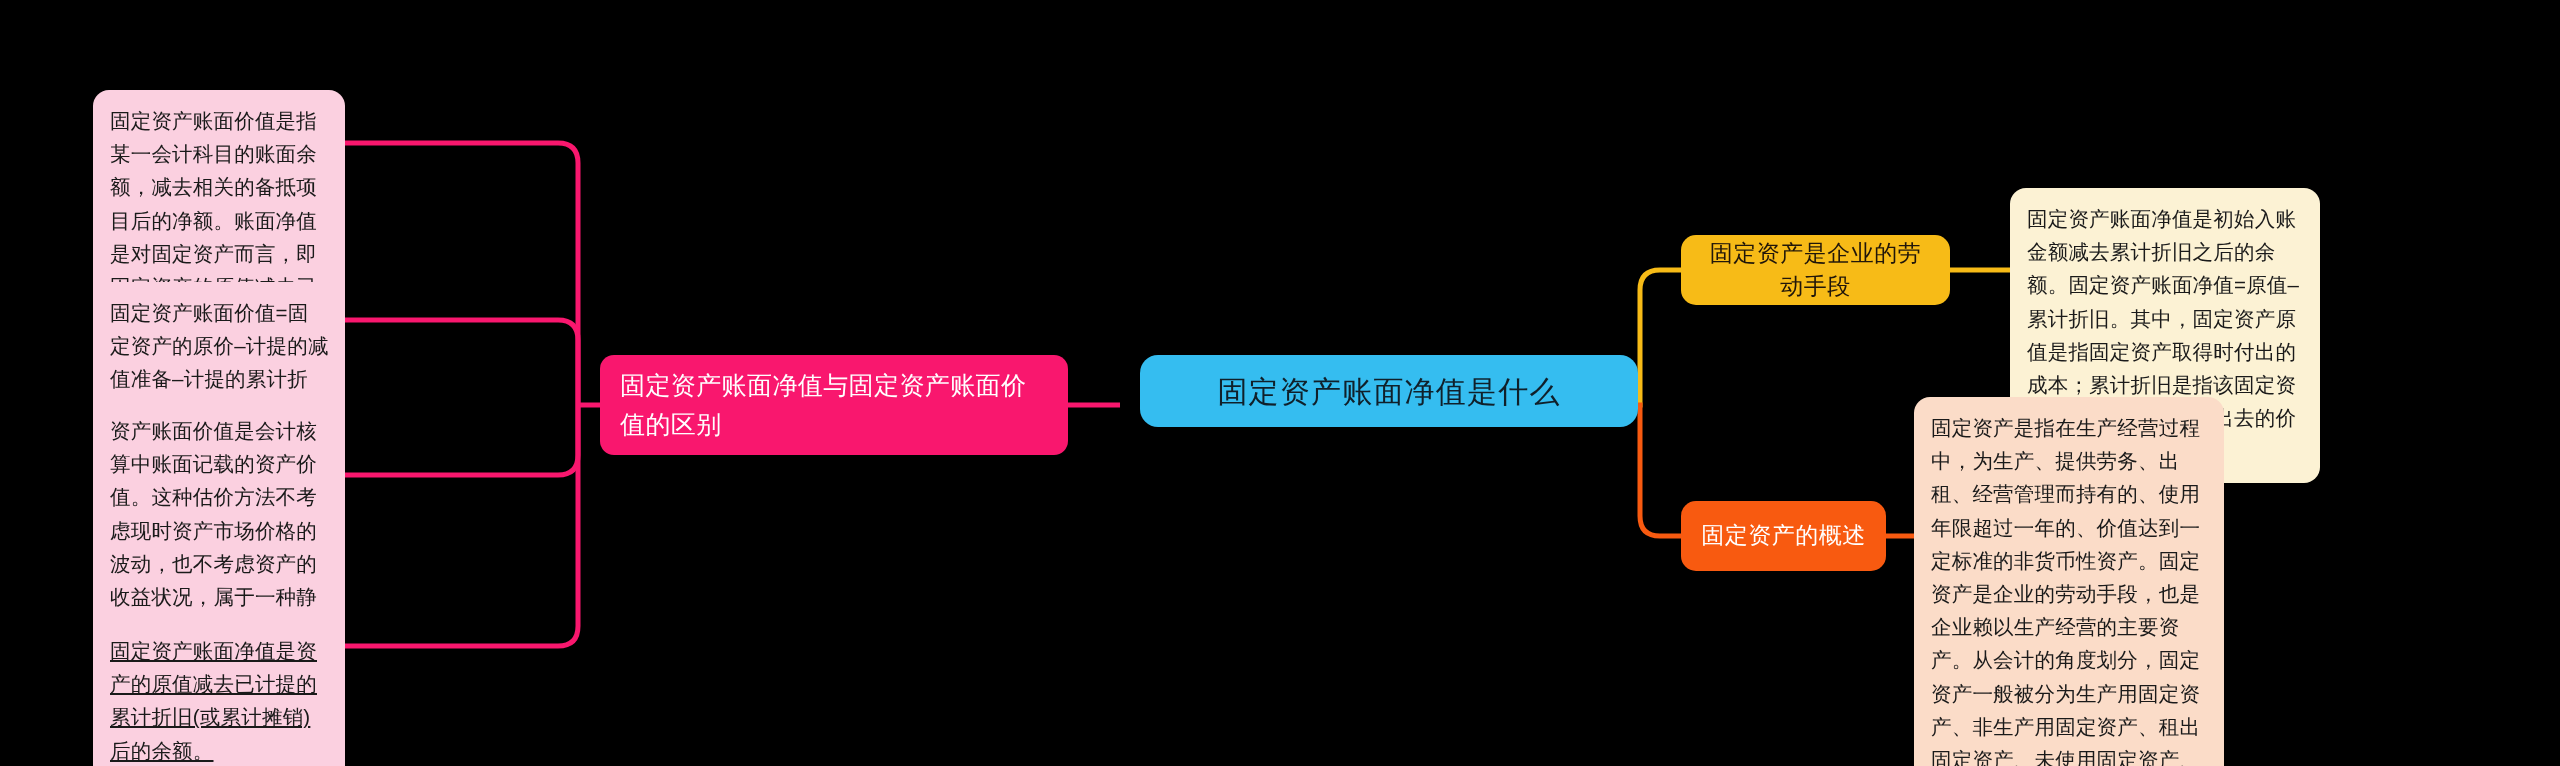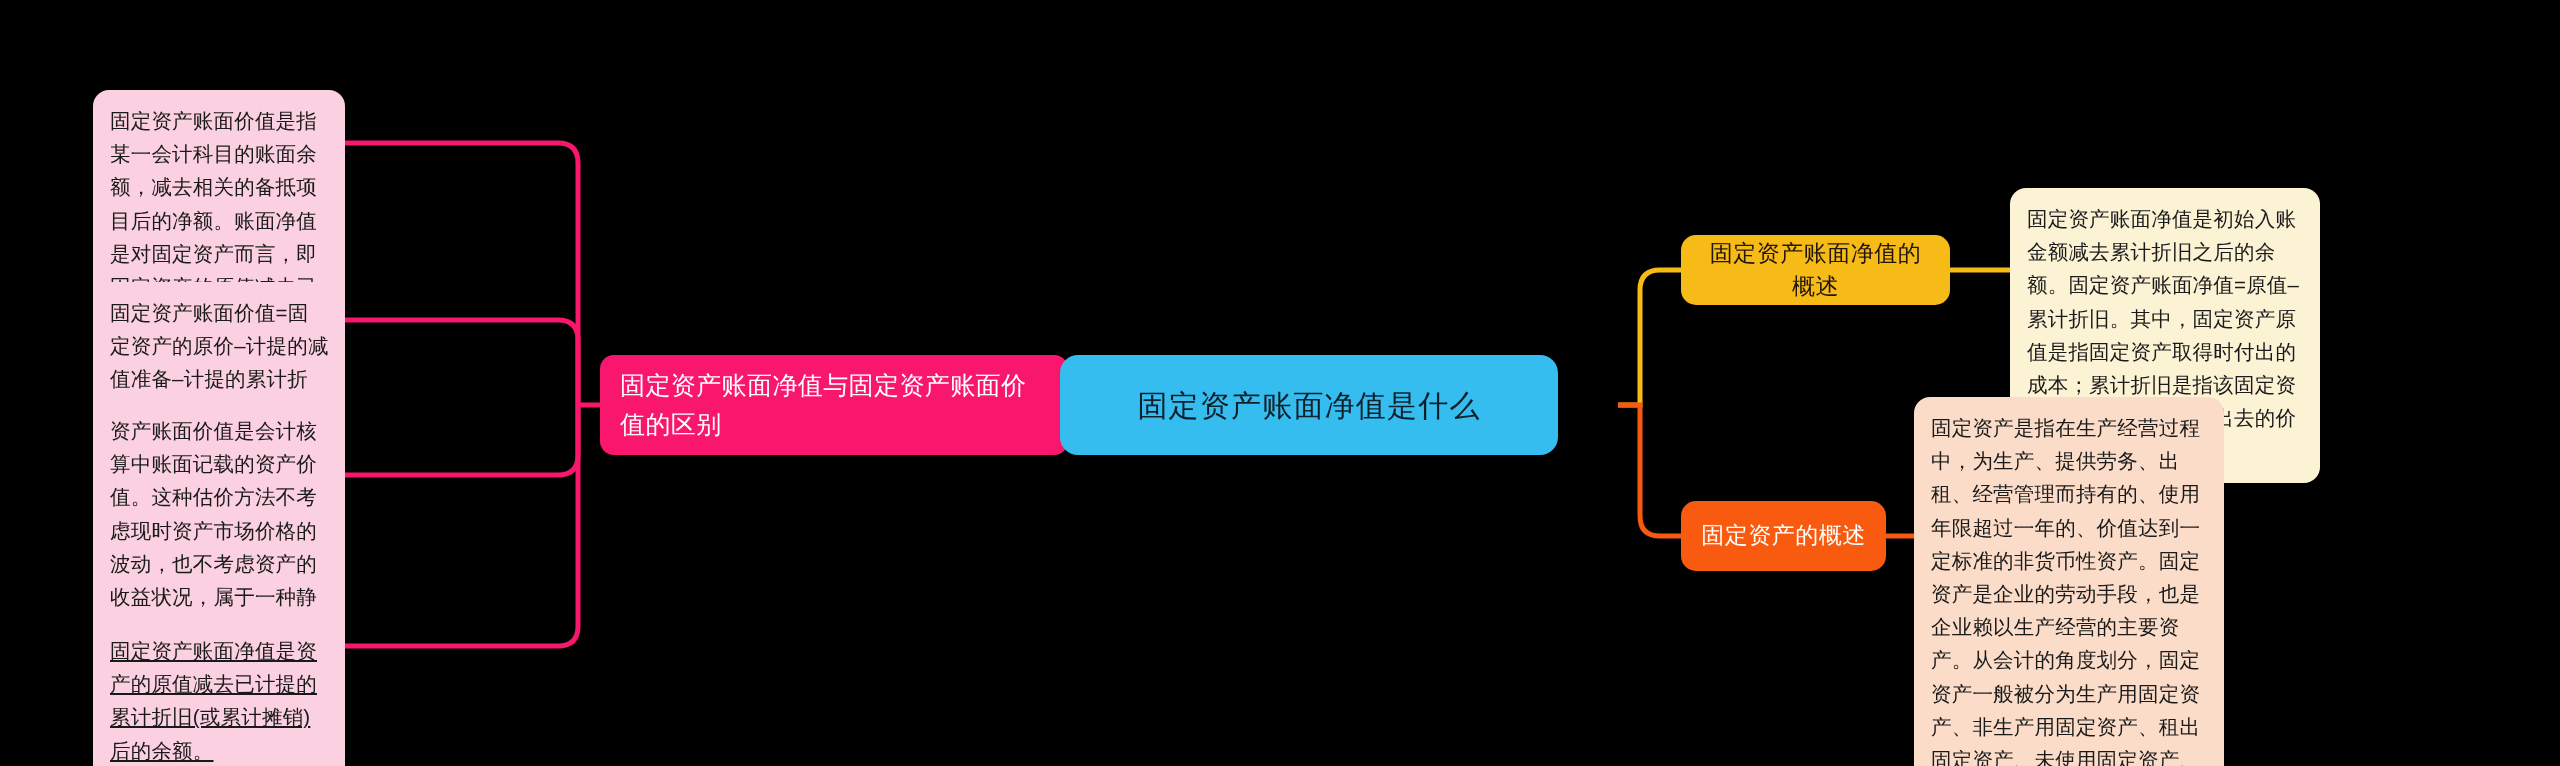--- a/index.html
+++ b/index.html
@@ -160,26 +160,26 @@
   </div>
 
   <div class="node leaf-pink" style="left:93px; top:620px; width:252px;text-decoration:underline;">
     <div class="node-inner">固定资产账面净值是资产的原值减去已计提的累计折旧(或累计摊销)后的余额。</div>
   </div>
 
   <div class="node branch-pink" style="left:600px; top:355px; width:468px; height:100px;">
     <div class="node-inner">固定资产账面净值与固定资产账面价值的区别</div>
   </div>
 
-  <div class="node root-cyan" style="left:1060px; top:355px; width:498px; height:100px;">
+  <div class="node root-cyan" style="left:1140px; top:355px; width:498px; height:72px;">
     <div class="node-inner">固定资产账面净值是什么</div>
   </div>
 
   <div class="node branch-amber" style="left:1681px; top:235px; width:269px; height:70px;">
-    <div class="node-inner">固定资产账面净值的概述</div>
+    <div class="node-inner">固定资产是企业的劳动手段</div>
   </div>
 
   <div class="node leaf-cream" style="left:2010px; top:188px; width:310px;">
     <div class="node-inner">固定资产账面净值是初始入账金额减去累计折旧之后的余额。固定资产账面净值=原值–累计折旧。其中，固定资产原值是指固定资产取得时付出的成本；累计折旧是指该固定资产在使用过程中转移出去的价值。</div>
   </div>
 
   <div class="node branch-orange" style="left:1681px; top:501px; width:205px; height:70px;">
     <div class="node-inner">固定资产的概述</div>
   </div>
 

